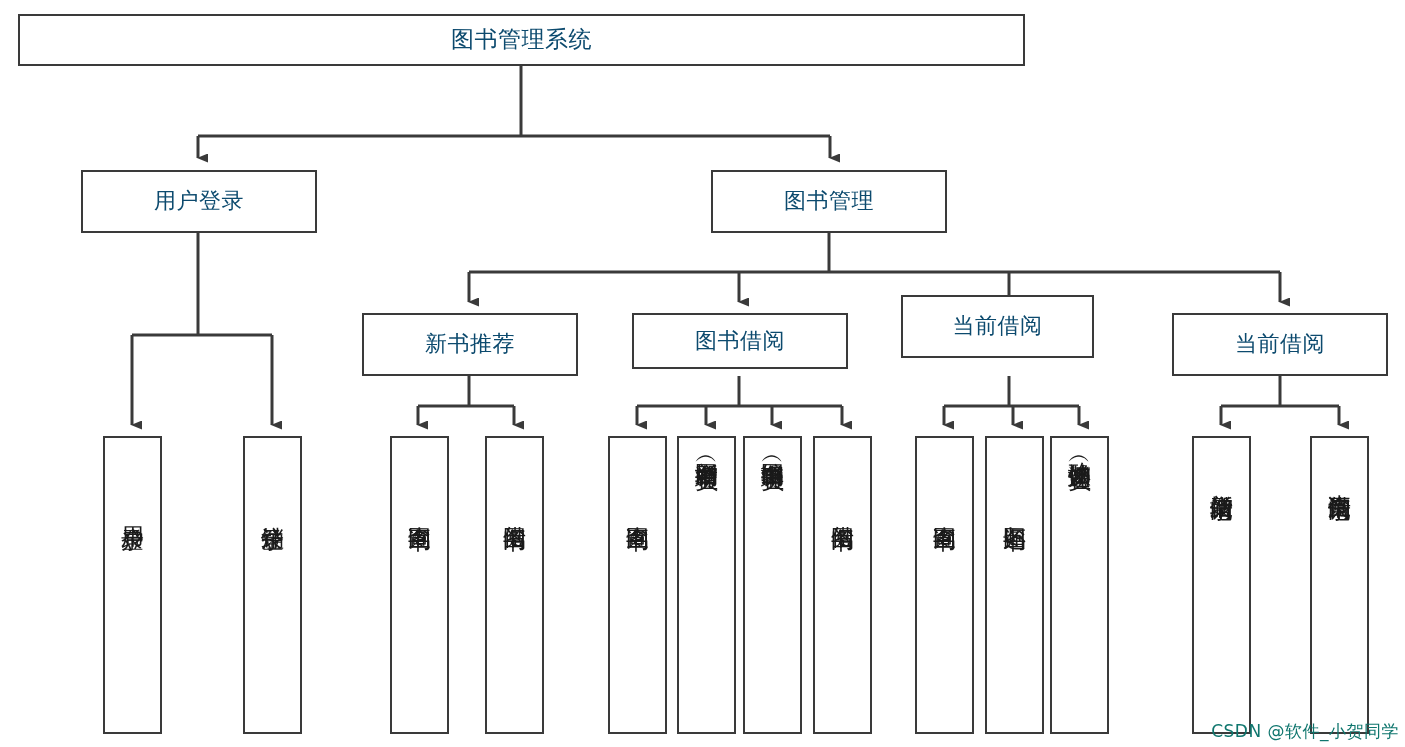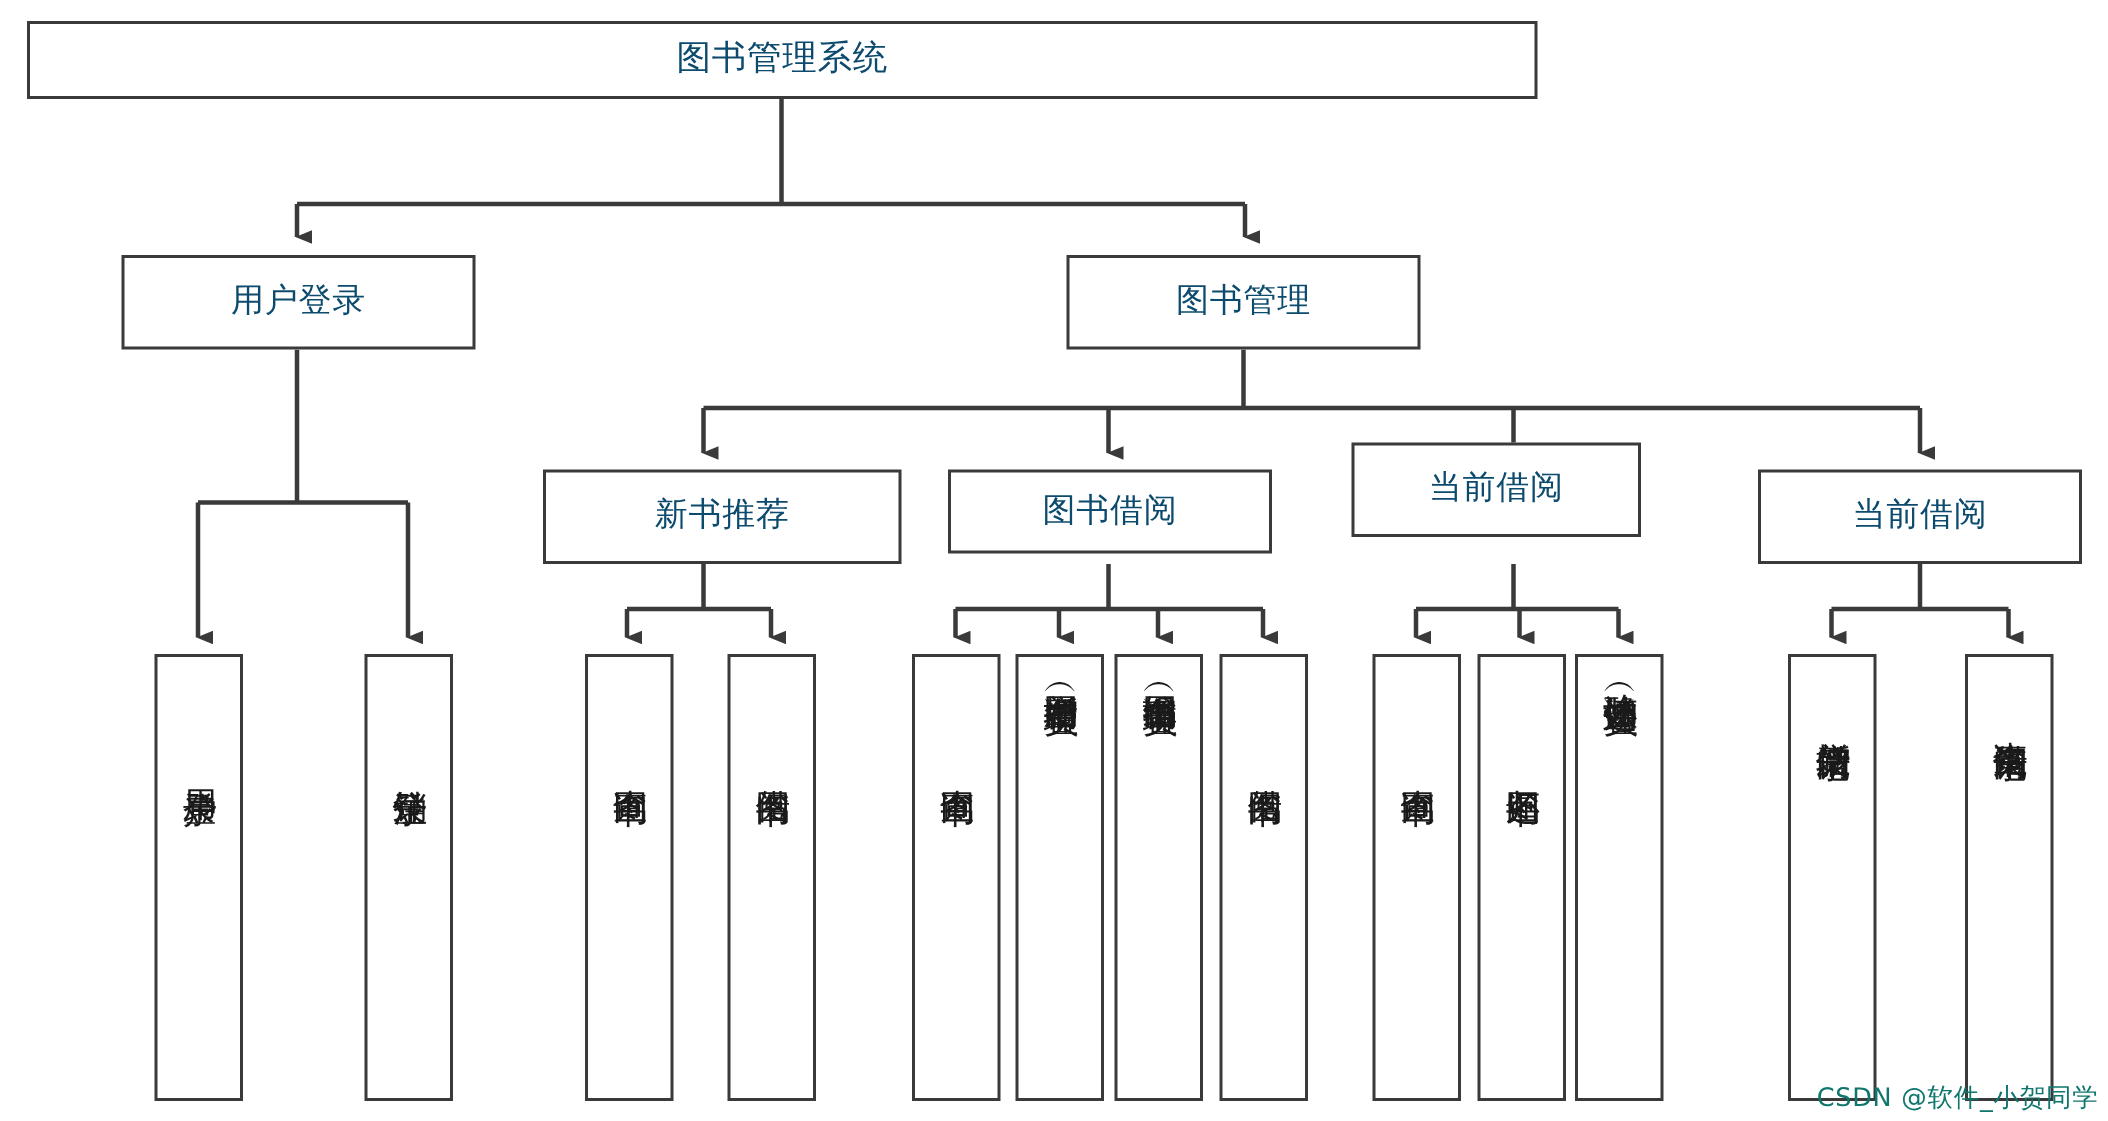--- a/index.html
+++ b/index.html
@@ -131,21 +131,21 @@
     <span class="node-label-h">图书管理系统</span>
   </div>
 
   <div class="node-box level2" style="left:81px; top:170px; width:236px; height:63px;">
     <span class="node-label-h">用户登录</span>
   </div>
   <div class="node-box level2" style="left:711px; top:170px; width:236px; height:63px;">
     <span class="node-label-h">图书管理</span>
   </div>
 
-  <div class="node-box level3" style="left:362px; top:313px; width:239px; height:63px;">
+  <div class="node-box level3" style="left:362px; top:313px; width:216px; height:63px;">
     <span class="node-label-h">新书推荐</span>
   </div>
   <div class="node-box level3" style="left:632px; top:313px; width:216px; height:56px;">
     <span class="node-label-h">图书借阅</span>
   </div>
   <div class="node-box level3" style="left:901px; top:295px; width:193px; height:63px;">
     <span class="node-label-h">当前借阅</span>
   </div>
   <div class="node-box level3" style="left:1172px; top:313px; width:216px; height:63px;">
     <span class="node-label-h">当前借阅</span>

